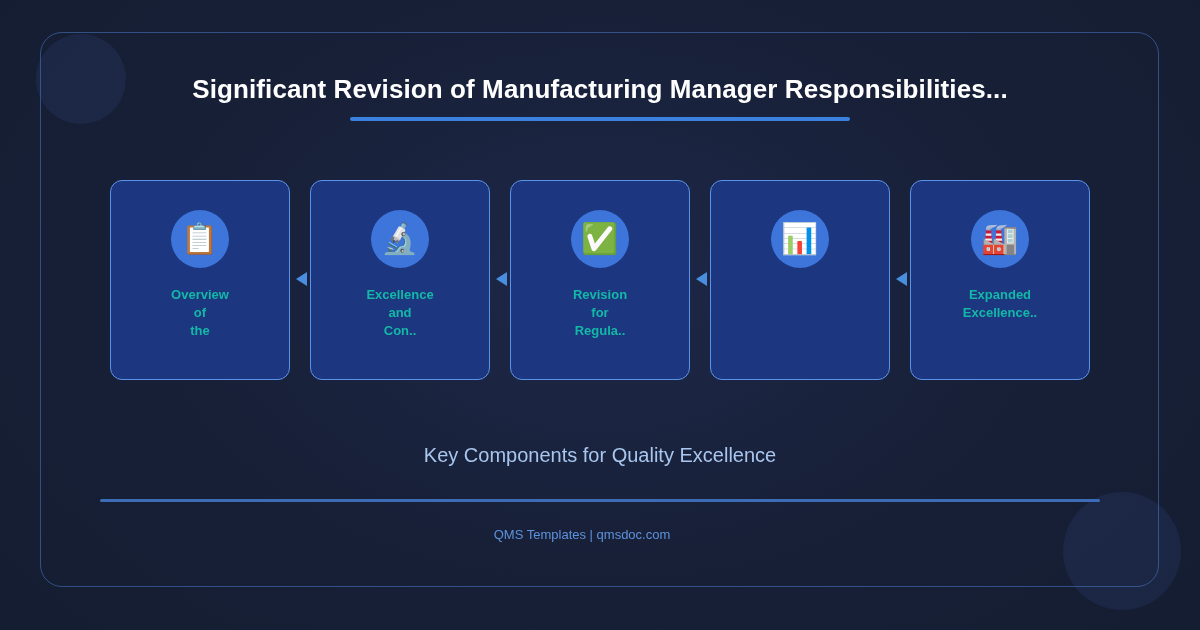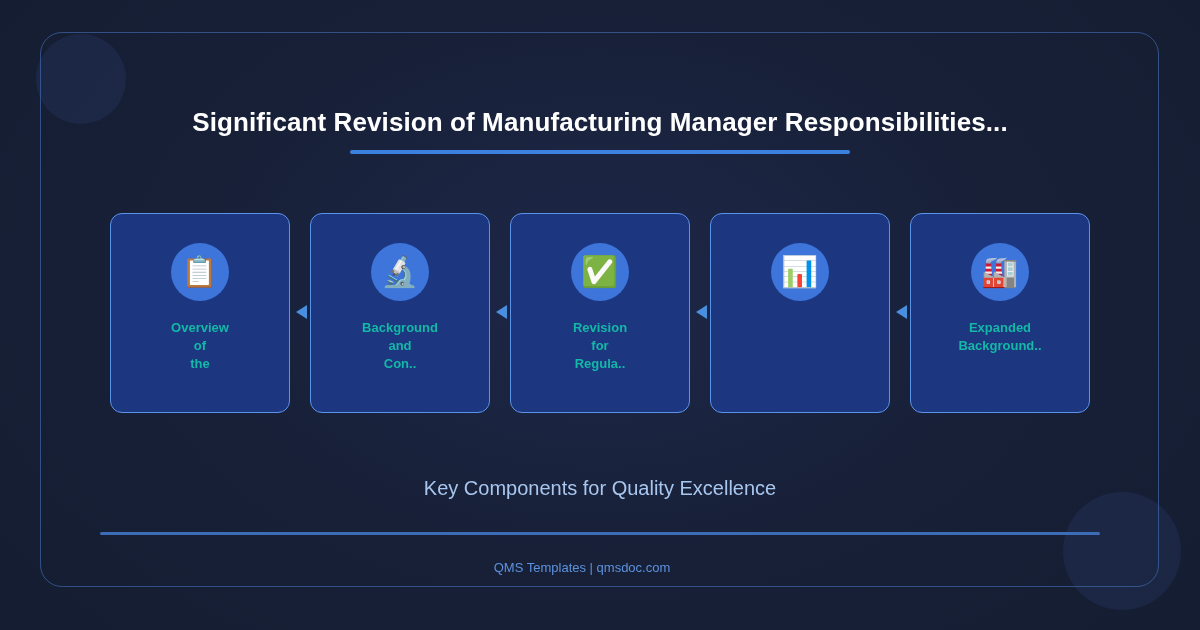--- a/index.html
+++ b/index.html
@@ -49,21 +49,20 @@
     width: 1119px;
     height: 555px;
     border: 1px solid rgba(74, 122, 200, 0.55);
     border-radius: 22px;
     box-sizing: border-box;
     pointer-events: none;
   }
   .content {
     position: absolute;
     inset: 0;
-    margin-top: 33px;
   }
   
   .title {
     position: absolute;
     left: 0;
     top: 72px;
     width: 1200px;
     text-align: center;
     color: #ffffff;
     font-size: 26px;
@@ -193,21 +192,21 @@
         </div>
         <div class="card-label">Overview
 of
 the</div>
       </div>
 
       <div class="card">
         <div class="icon-circle">
           <span>🔬</span>
         </div>
-        <div class="card-label">Background
+        <div class="card-label">Excellence
 and
 Con..</div>
       </div>
 
       <div class="card">
         <div class="icon-circle">
           <span>✅</span>
         </div>
         <div class="card-label">Revision
 for
@@ -218,21 +217,21 @@
         <div class="icon-circle">
           <span>📊</span>
         </div>
       </div>
 
       <div class="card">
         <div class="icon-circle">
           <span>🏭</span>
         </div>
         <div class="card-label">Expanded
-Background..</div>
+Excellence..</div>
       </div>
 
     </div>
 
     <div class="arrow arrow-1"></div>
     <div class="arrow arrow-2"></div>
     <div class="arrow arrow-3"></div>
     <div class="arrow arrow-4"></div>
 
     <div class="subtitle">Key Components for Quality Excellence</div>

